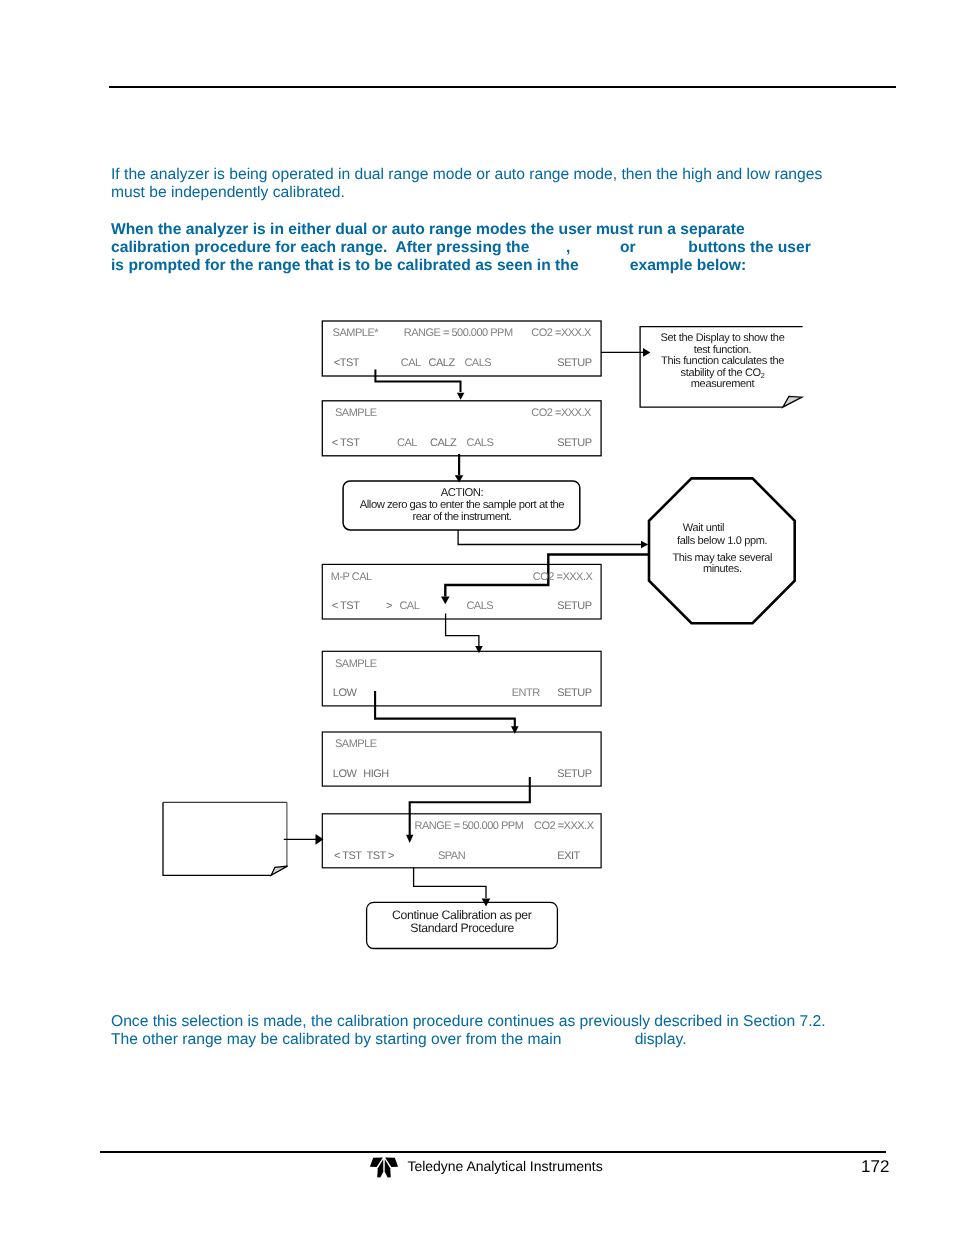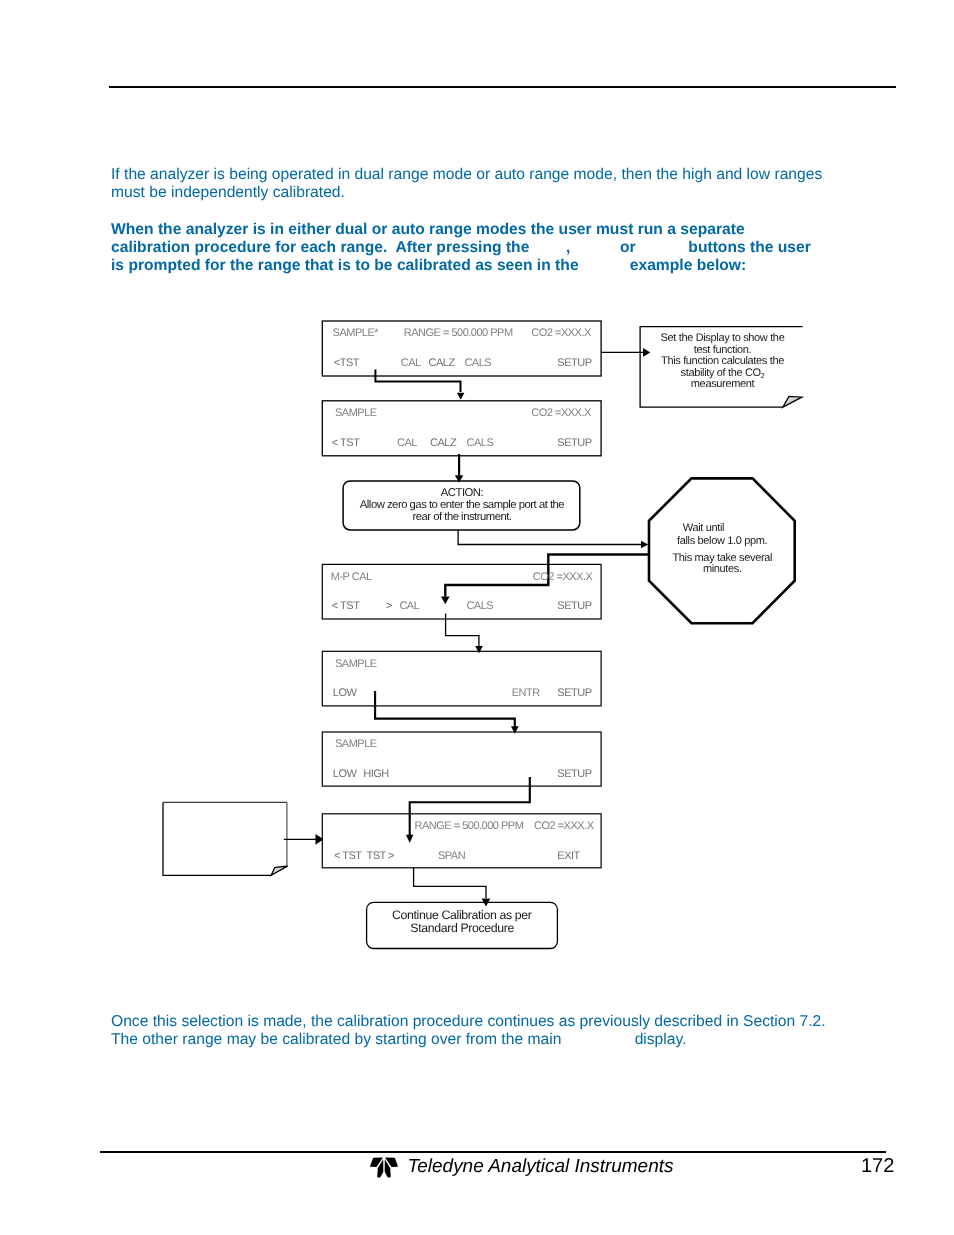--- a/index.html
+++ b/index.html
@@ -12,22 +12,22 @@
   .rule{position:absolute;background:#000;}
   #header-rule{left:109.2px;top:86.1px;width:787.2px;height:2px;}
   #footer-rule{left:99.9px;top:1151.0px;width:786px;height:1.9px;}
 
   .para{position:absolute;left:111px;font-size:15.65px;line-height:18.15px;color:#0369a1;white-space:pre-wrap;}
   #para-1{top:165.9px;width:716px;}
   #para-2{top:220.9px;width:716px;font-weight:bold;}
   #para-3{top:1013px;width:716px;}
   .gap{display:inline-block;}
 
-  #footer-company{position:absolute;left:407.5px;top:1156px;font-size:19px;line-height:21px;letter-spacing:-0.03px;font-style:italic;}
-  #footer-page{position:absolute;left:861px;top:1156px;font-size:20px;line-height:21px;}
+  #footer-company{position:absolute;left:407.5px;top:1156px;font-size:14px;line-height:21px;letter-spacing:-0.03px;}
+  #footer-page{position:absolute;left:861px;top:1156px;font-size:17px;line-height:21px;}
   #footer-logo{position:absolute;left:369px;top:1155px;width:30px;height:24px;}
 
   #diagram{position:absolute;left:0;top:0;}
 </style>
 </head>
 <body>
 
 <div class="page">
 
   <div class="rule" id="header-rule"></div>

